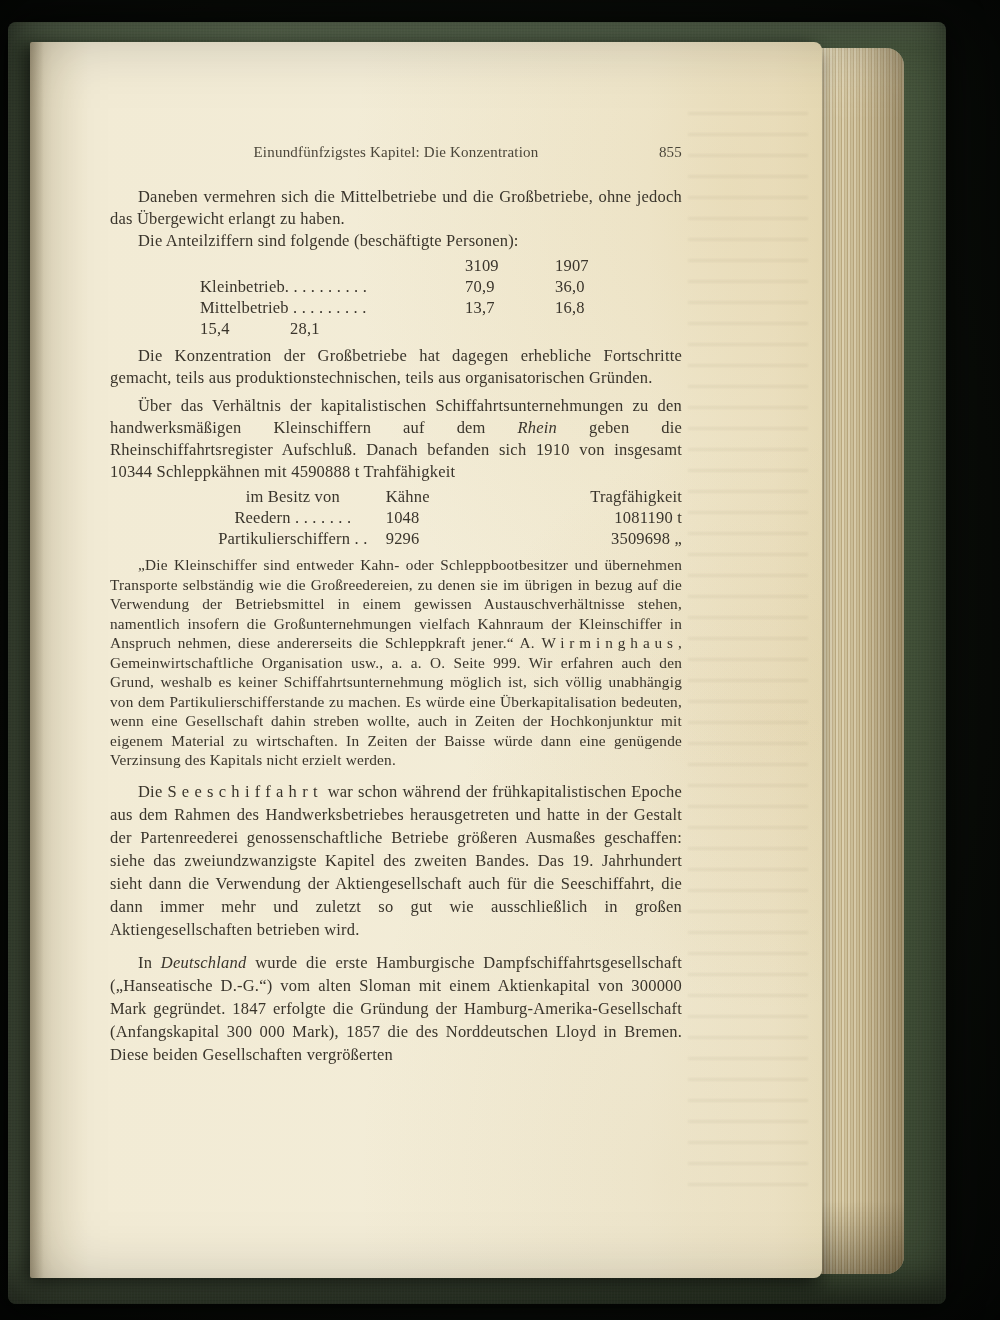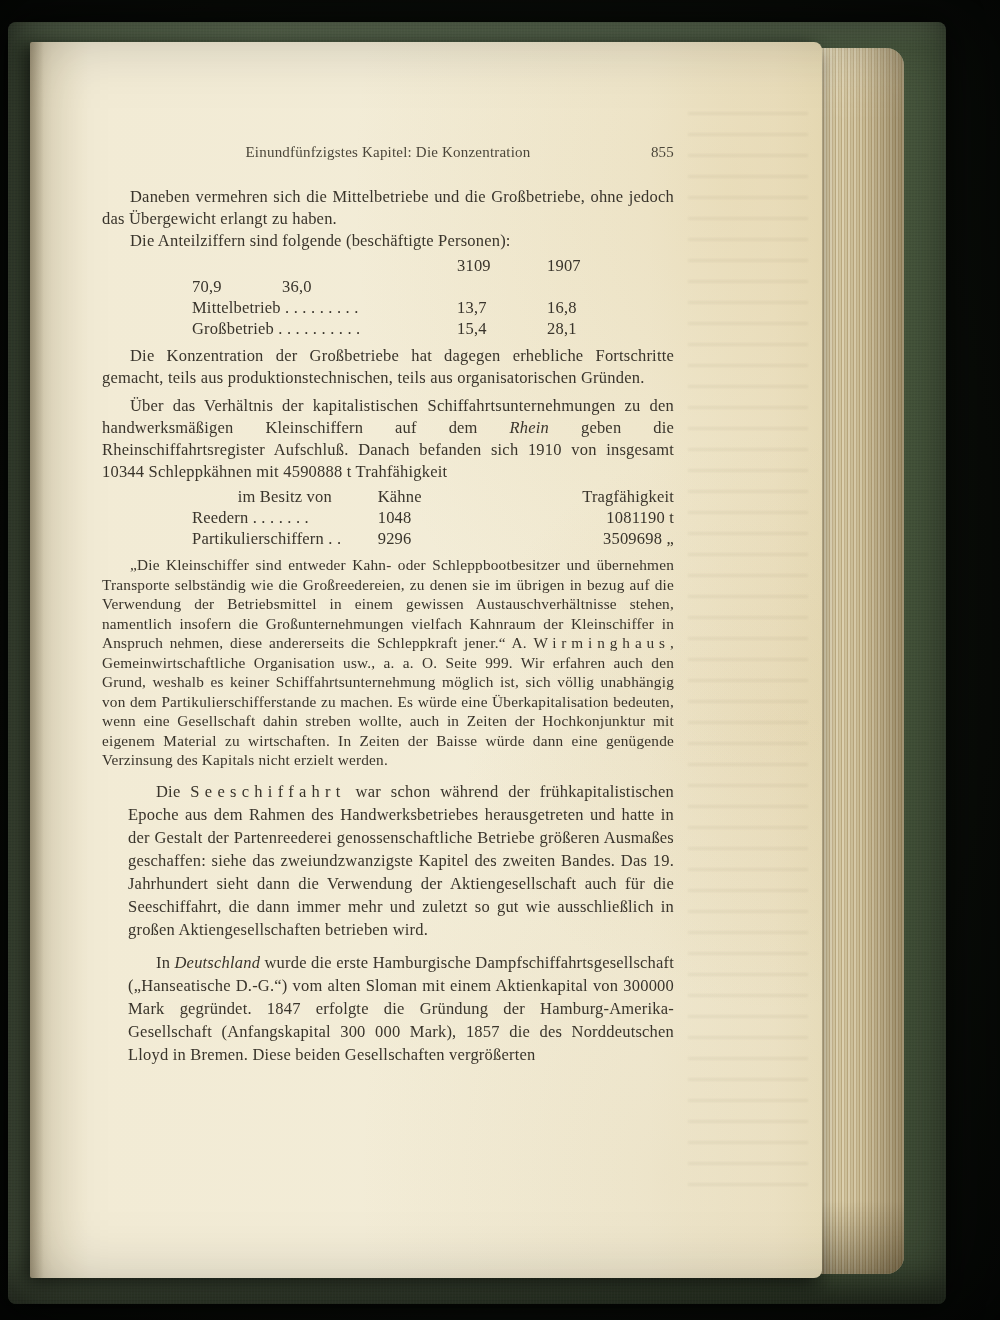--- a/index.html
+++ b/index.html
@@ -43,43 +43,43 @@
   .page::before {
     content:""; position:absolute; left:0; top:0; bottom:0; width:14px;
     background: linear-gradient(90deg, rgba(60,45,20,0.28), rgba(60,45,20,0.0));
   }
   .page::after { 
     content:""; position:absolute; right:14px; top:70px; width:120px; height:1080px;
     background: repeating-linear-gradient(180deg, rgba(115,104,74,0.07) 0 3px, transparent 3px 21px);
     filter: blur(1px);
   }
   .text-area {
-    position:absolute; left:72px; top:100px; width:572px;
+    position:absolute; left:80px; top:100px; width:572px;
     color: var(--ink, #39342b);
     font-size:16.5px; letter-spacing:0.2px;
   }
   .running-head {
     position:relative; text-align:center; font-size:15px; line-height:20px;
     color:#4b463a; margin-bottom:24px;
   }
   .running-head .page-num { position:absolute; right:0; top:0; }
   .para { text-align:justify; line-height:22px; text-indent:28px; }
   .para.small { font-size:15.3px; line-height:19.5px; }
-  .para.wide  { line-height:23px;margin-left:26px; }
+  .para.wide  { line-height:23px; }
   .gap-s { margin-top:6px; }
   .gap-b { margin-top:10px; }
   .italic { font-style:italic; }
   .spaced { letter-spacing:0.32em;font-family:Liberation Serif, serif; }
   .tbl { margin:3px 0 5px 90px; line-height:21px; }
   .tbl-row { display:flex; }
   .tbl-row span { white-space:nowrap; overflow:hidden; }
   [data-name="anteilziffern-table"] .c0 { width:265px; }
   [data-name="anteilziffern-table"] .c1 { width:90px; }
   [data-name="anteilziffern-table"] .c2 { width:90px; }
-  [data-name="schiffe-table"] .c0 { width:188px; }
+  [data-name="schiffe-table"] .c0 { width:188px;text-align:center; }
   [data-name="schiffe-table"] .c1 { width:130px; }
   [data-name="schiffe-table"] .c2 { width:170px;text-align:right; }
   [data-name="schiffe-table"] .tbl-head .c0 { text-align:center; }
   .vignette { position:absolute; inset:0; pointer-events:none;
     box-shadow: inset 0 0 90px rgba(0,0,0,0.55); }
 </style>
 </head>
 <body>
 
 <div class="cover" data-name="book-cover"></div>
@@ -94,30 +94,30 @@
 
   <p class="para" data-name="paragraph"><span data-name="text-segment">Daneben vermehren sich die Mittelbetriebe und die Großbetriebe, ohne jedoch das Übergewicht erlangt zu haben.</span></p>
       <p class="para" data-name="paragraph"><span data-name="text-segment">Die Anteilziffern sind folgende (beschäftigte Personen):</span></p>
       <div class="tbl" data-name="anteilziffern-table">
         <div class="tbl-row tbl-head" data-name="table-header-row">
           <span class="c0" data-name="table-cell"></span>
           <span class="c1" data-name="table-cell">3109</span>
           <span class="c2" data-name="table-cell">1907</span>
         </div>
         <div class="tbl-row" data-name="table-row">
+          <span class="c0" data-name="table-cell">Kleinbetrieb. . . . . . . . . .</span>
           <span class="c1" data-name="table-cell">70,9</span>
           <span class="c2" data-name="table-cell">36,0</span>
         </div>
         <div class="tbl-row" data-name="table-row">
           <span class="c0" data-name="table-cell">Mittelbetrieb . . . . . . . . .</span>
           <span class="c1" data-name="table-cell">13,7</span>
           <span class="c2" data-name="table-cell">16,8</span>
         </div>
         <div class="tbl-row" data-name="table-row">
-          <span class="c0" data-name="table-cell">Großbetrieb . . . . . . . . . .</span>
           <span class="c1" data-name="table-cell">15,4</span>
           <span class="c2" data-name="table-cell">28,1</span>
         </div>
       </div>
       <p class="para  gap-s" data-name="paragraph"><span data-name="text-segment">Die Konzentration der Großbetriebe hat dagegen erhebliche Fortschritte gemacht, teils aus produktionstechnischen, teils aus organisatorischen Gründen.</span></p>
       <p class="para  gap-s" data-name="paragraph"><span data-name="text-segment">Über das Verhältnis der kapitalistischen Schiffahrtsunternehmungen zu den handwerksmäßigen Kleinschiffern auf dem </span><span class="italic" data-name="text-segment">Rhein</span><span data-name="text-segment"> geben die Rheinschiffahrtsregister Aufschluß. Danach befanden sich 1910 von insgesamt 10344 Schleppkähnen mit 4590888 t Trahfähigkeit</span></p>
       <div class="tbl" data-name="schiffe-table">
         <div class="tbl-row tbl-head" data-name="table-header-row">
           <span class="c0" data-name="table-cell">im Besitz von</span>
           <span class="c1" data-name="table-cell">Kähne</span>

